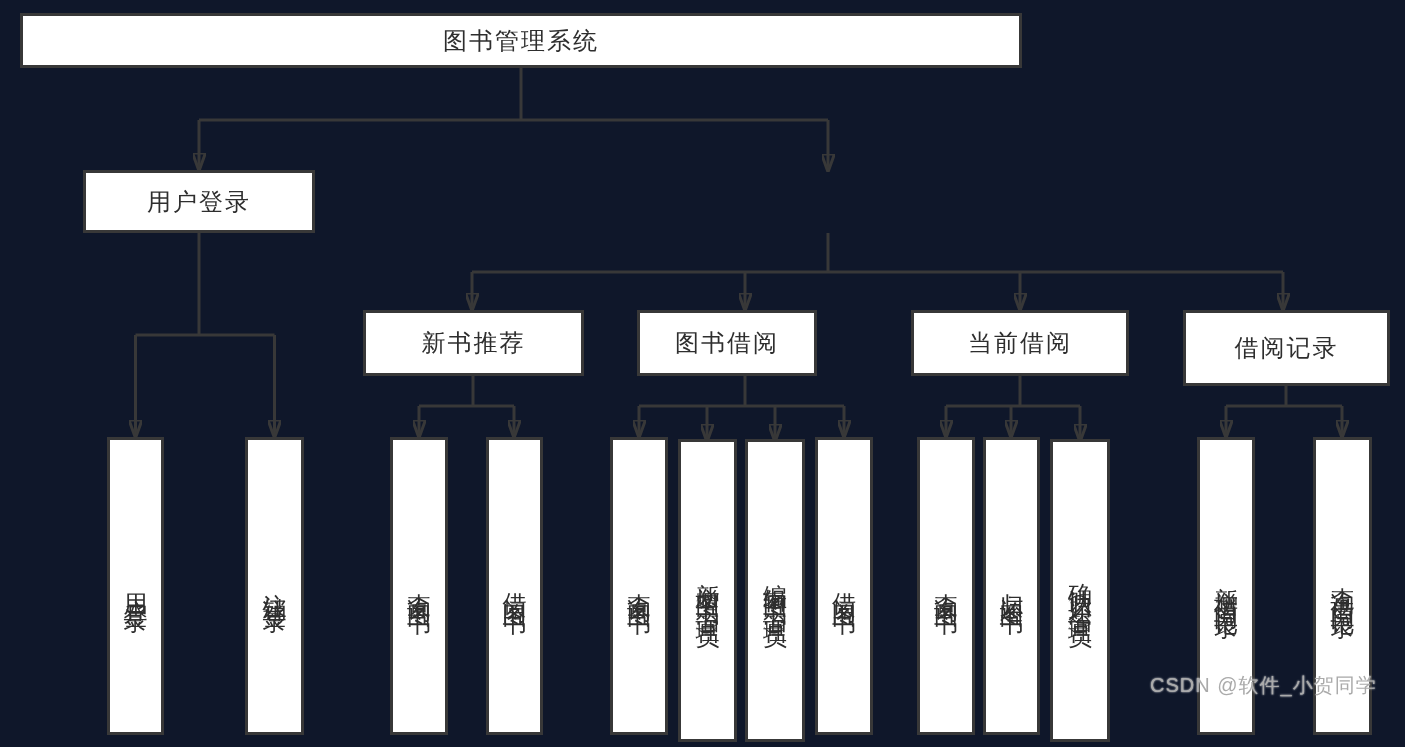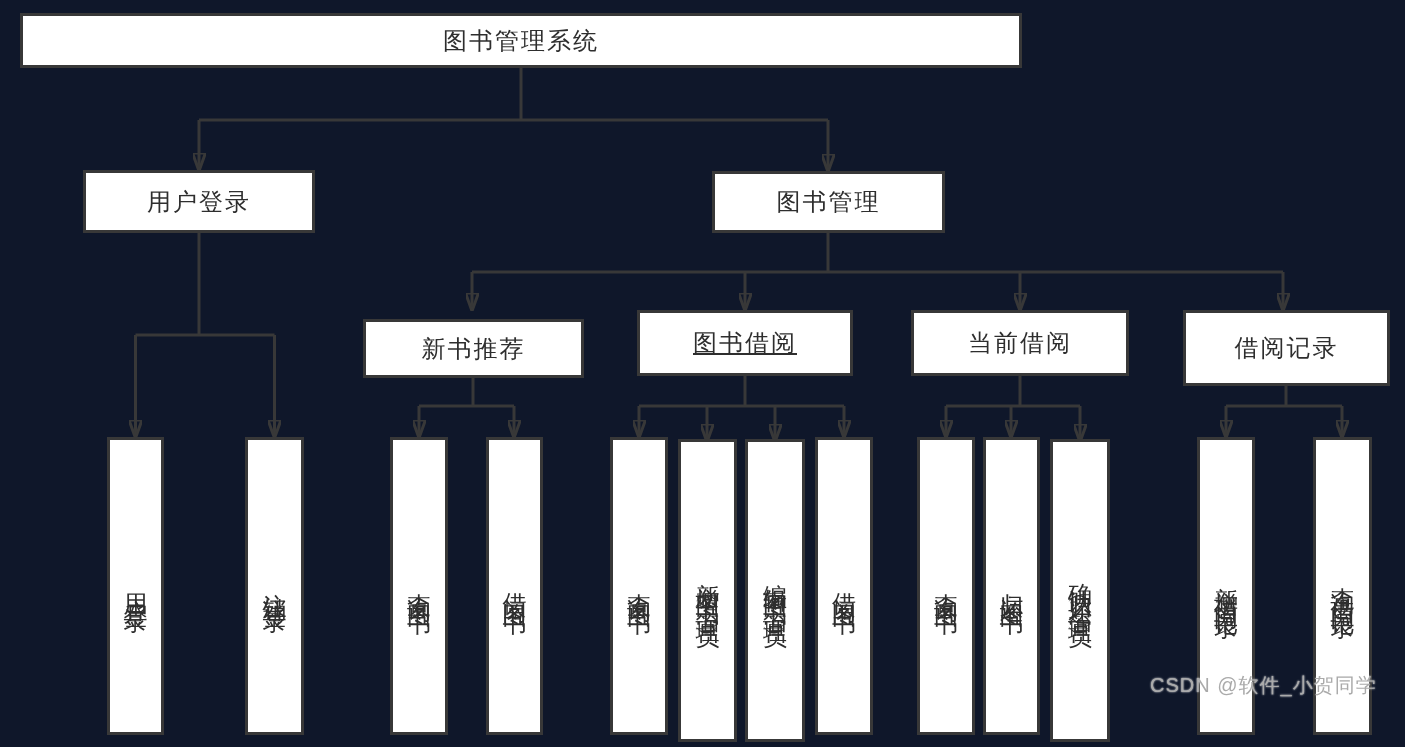--- a/index.html
+++ b/index.html
@@ -40,22 +40,22 @@
     letter-spacing: 2px;
     color: #2e2e2e;
     white-space: nowrap;
   }
   
   .n-root   { left: 20px;  top: 13px;  width: 1002px; height: 55px; }
   
   .n-login  { left: 83px;  top: 170px; width: 232px;  height: 63px; }
   .n-mgmt   { left: 712px; top: 171px; width: 233px;  height: 62px; }
   
-  .n-nbr    { left: 363px;  top: 310px; width: 221px; height: 59px; margin-top: 9px; }
-  .n-bb     { left: 637px;  top: 310px; width: 216px; height: 66px; text-decoration: underline; }
+  .n-nbr    { left: 363px;  top: 310px; width: 221px; height: 66px; }
+  .n-bb     { left: 637px;  top: 310px; width: 180px; height: 66px; }
   .n-cb     { left: 911px;  top: 310px; width: 218px; height: 66px; }
   .n-br     { left: 1183px; top: 310px; width: 207px; height: 76px; }
   
   .leaf {
     position: absolute;
     top: 437px;
     height: 298px;
     background: #ffffff;
     border: 3px solid #383838;
     box-sizing: border-box;
@@ -144,23 +144,20 @@
     <line x1="1342" y1="406" x2="1342" y2="437" marker-end="url(#arrowhead)"></line>
   </svg>
 
   <div class="node n-root">
     <span>图书管理系统</span>
   </div>
 
   <div class="node n-login">
     <span>用户登录</span>
   </div>
-  <div class="node n-mgmt">
-    <span>图书管理</span>
-  </div>
 
   <div class="node n-nbr">
     <span>新书推荐</span>
   </div>
   <div class="node n-bb">
     <span>图书借阅</span>
   </div>
   <div class="node n-cb">
     <span>当前借阅</span>
   </div>

